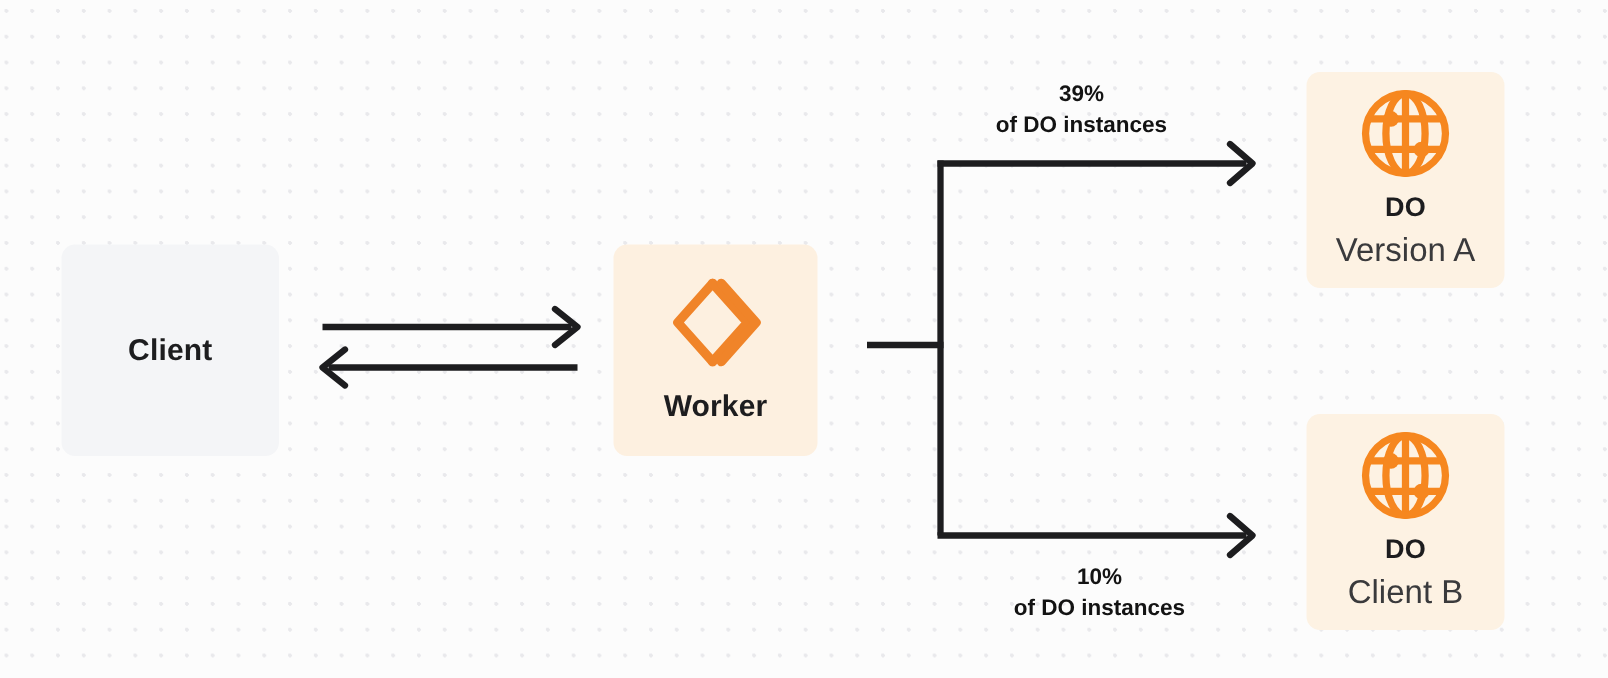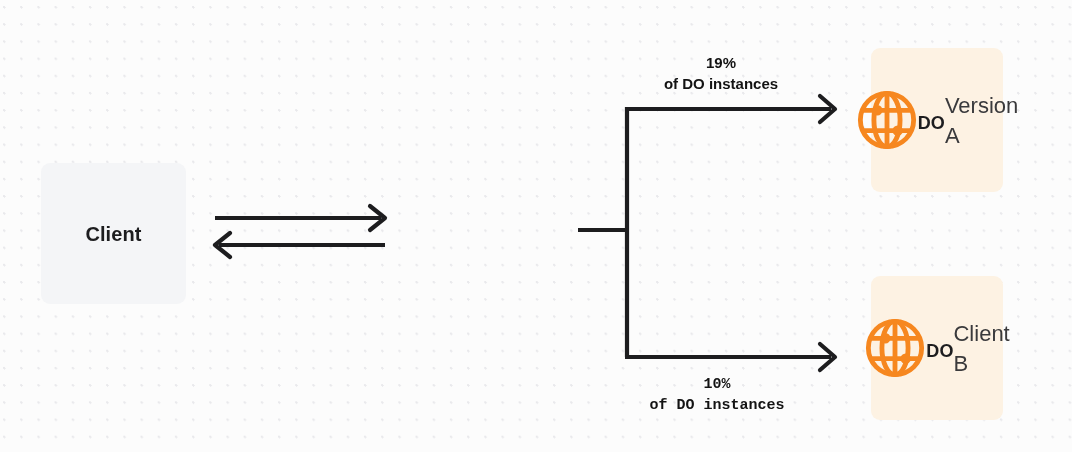--- a/index.html
+++ b/index.html
@@ -24,21 +24,21 @@
     background-size: 17.2px 17.2px;
     background-position: 3px 6px;
   }
 
   
   .node {
     position: absolute;
     box-sizing: border-box;
     border-radius: 9px;
     display: flex;
-    flex-direction: row;
+    flex-direction: column;
     align-items: center;
     justify-content: center;
   }
   .node-client {
     left: 41px;
     top: 163px;
     width: 145px;
     height: 141px;
     background: #f4f5f7;
   }
@@ -120,24 +120,23 @@
     color: #131313;
     line-height: 1.42;
     white-space: nowrap;
   }
   .edge-label-top {
     left: 628px;
     top: 52px;
     width: 186px;
   }
   .edge-label-bottom {
-    left: 624px;
+    left: 640px;
     top: 374px;
     width: 186px;
-    font-family: Liberation Mono, monospace;
   }
 </style>
 </head>
 <body>
 
 <div id="diagram-canvas">
 
   <svg id="connectors" viewBox="0 0 1072 452" width="1072" height="452" fill="none" xmlns="http://www.w3.org/2000/svg">
 
     <g>
@@ -164,20 +163,32 @@
     <g>
       <line x1="625" y1="357" x2="831" y2="357" stroke="#1d1d1f" stroke-width="4.2" stroke-linecap="butt"></line>
       <polyline points="820,344 835,357 820,370" stroke="#1d1d1f" stroke-width="4.2" stroke-linecap="round" stroke-linejoin="round" fill="none"></polyline>
     </g>
   </svg>
 
   <div class="node node-client">
     <span class="node-label node-label-client">Client</span>
   </div>
 
+  <div class="node node-worker">
+    <span class="icon-wrap">
+      <svg class="icon-worker" viewBox="0 0 64 62" xmlns="http://www.w3.org/2000/svg" fill="none">
+
+        <path d="M30 4 L6 31 L30 58" stroke="#f08429" stroke-width="6.4" stroke-linecap="round" stroke-linejoin="round"></path>
+        <path d="M30 4 L54 31 L30 58" stroke="#f08429" stroke-width="6.4" stroke-linecap="round" stroke-linejoin="round"></path>
+
+        <path d="M36 4 L60 31 L36 58" stroke="#f08429" stroke-width="6.4" stroke-linecap="round" stroke-linejoin="round"></path>
+      </svg>
+    </span>
+    <span class="node-label node-label-worker">Worker</span>
+  </div>
 
   <div class="node node-do-a">
     <span class="icon-wrap">
       <svg class="icon-do" viewBox="0 0 64 64" xmlns="http://www.w3.org/2000/svg" fill="none">
         <circle cx="32" cy="32" r="27.5" stroke="#f6871f" stroke-width="5"></circle>
         <line x1="32" y1="4.5" x2="32" y2="59.5" stroke="#f6871f" stroke-width="5"></line>
         <line x1="6" y1="22" x2="58" y2="22" stroke="#f6871f" stroke-width="5"></line>
         <line x1="6" y1="43" x2="58" y2="43" stroke="#f6871f" stroke-width="5"></line>
         <ellipse cx="32" cy="32" rx="13.5" ry="27.5" stroke="#f6871f" stroke-width="5"></ellipse>
         <circle cx="22" cy="22" r="5.4" fill="#f6871f"></circle>
@@ -198,21 +209,21 @@
         <ellipse cx="32" cy="32" rx="13.5" ry="27.5" stroke="#f6871f" stroke-width="5"></ellipse>
         <circle cx="22" cy="22" r="5.4" fill="#f6871f"></circle>
         <circle cx="43" cy="43" r="5.4" fill="#f6871f"></circle>
       </svg>
     </span>
     <span class="node-label node-label-do">DO</span>
     <span class="node-sublabel">Client B</span>
   </div>
 
   <div class="edge-label edge-label-top">
-    <div>19%</div>
+    <div>39%</div>
     <div>of DO instances</div>
   </div>
 
   <div class="edge-label edge-label-bottom">
     <div>10%</div>
     <div>of DO instances</div>
   </div>
 
 </div>
 

